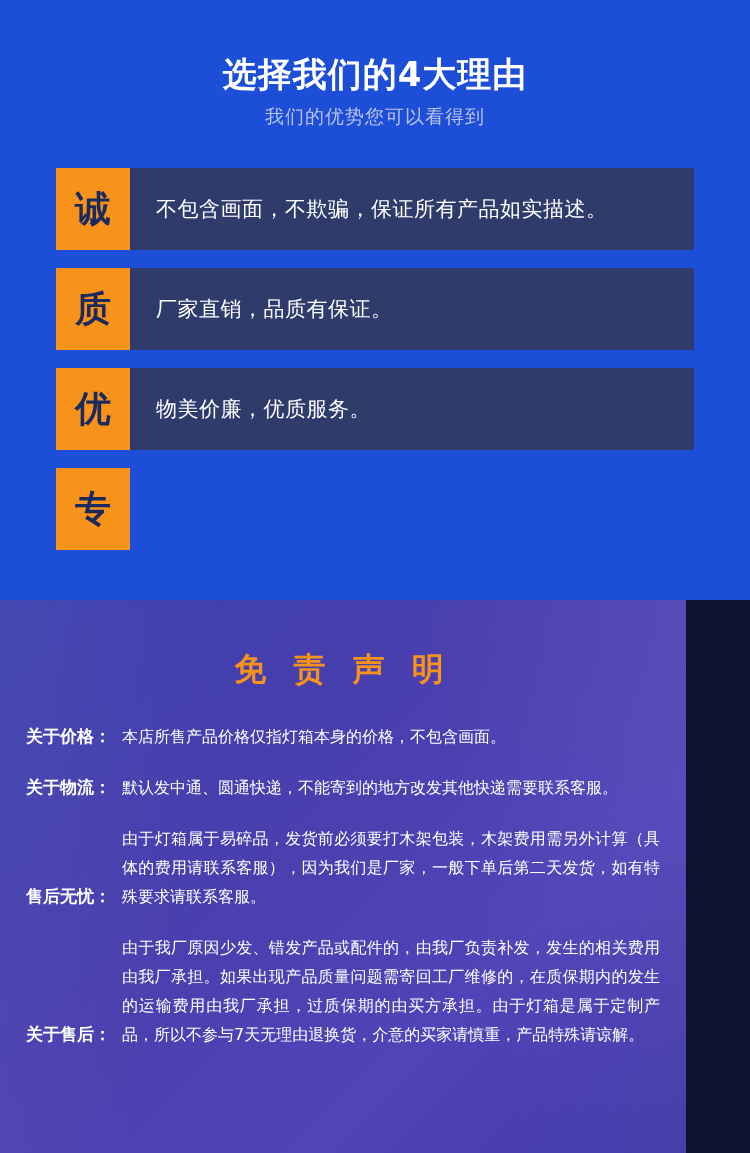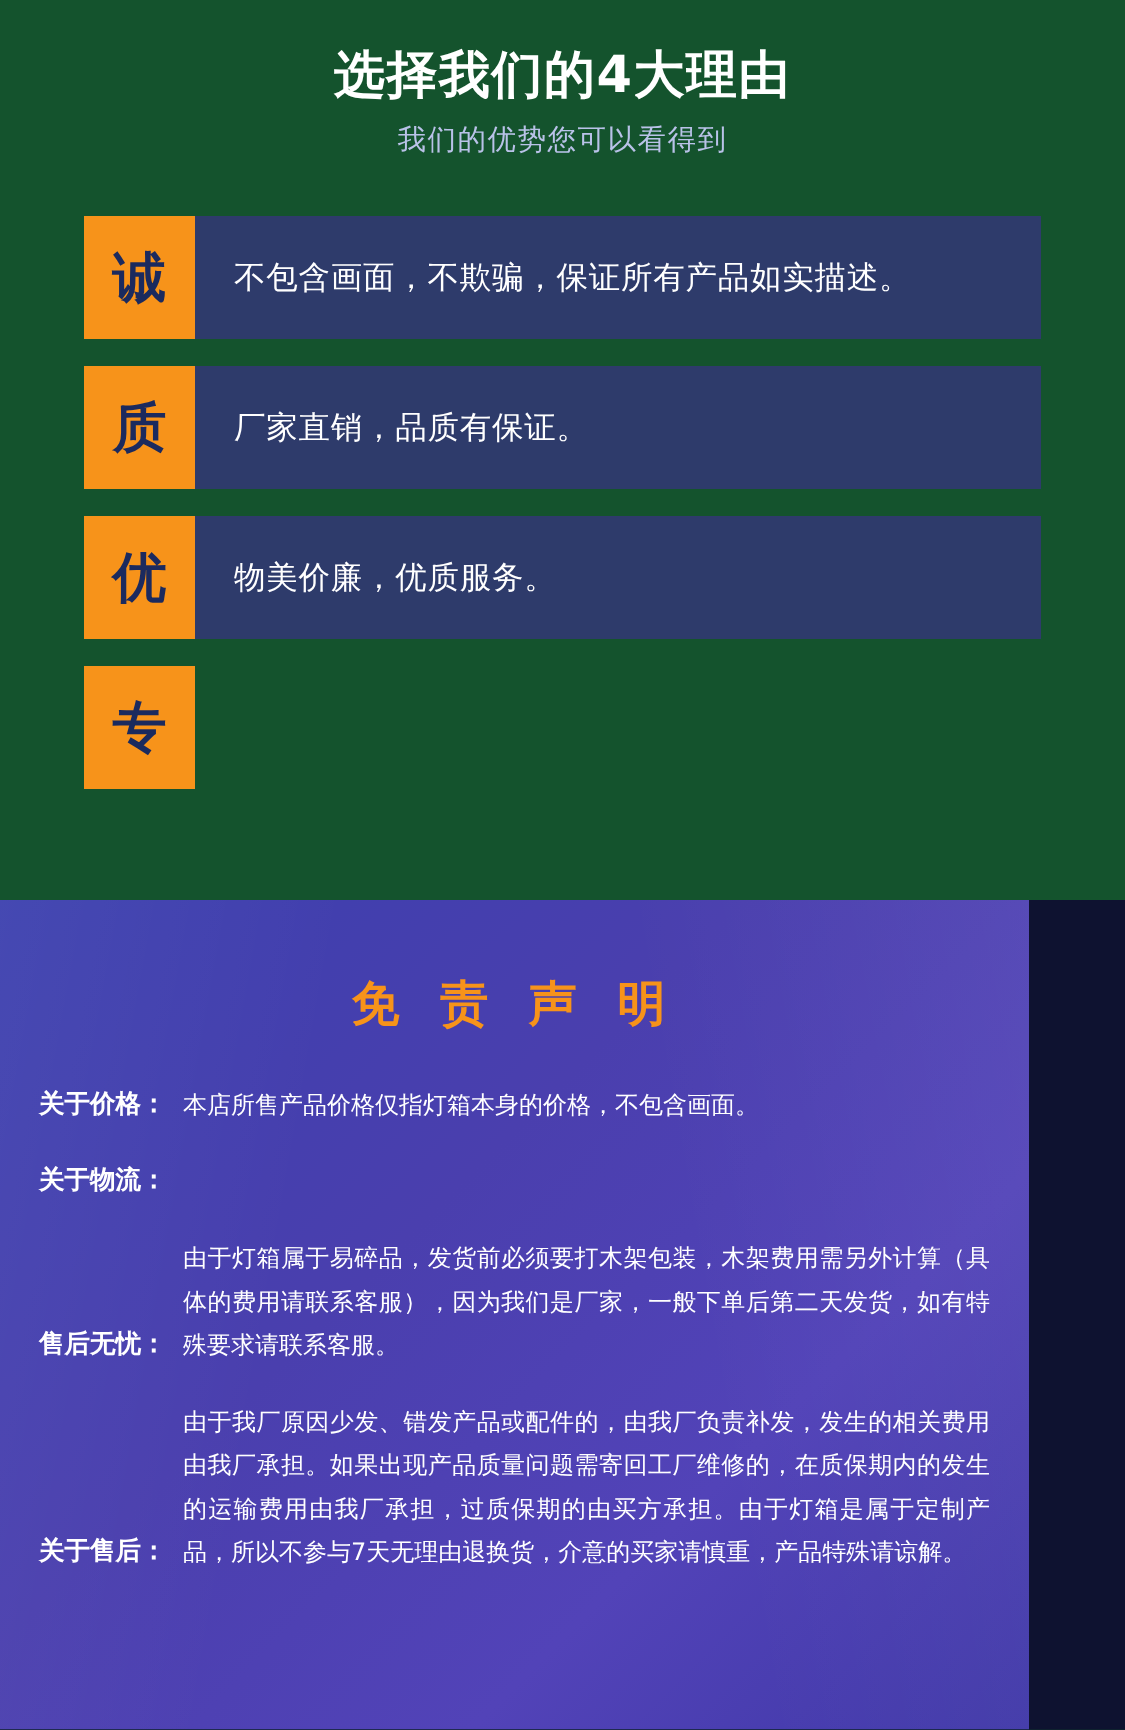--- a/index.html
+++ b/index.html
@@ -13,23 +13,23 @@
   .page {
     width: 750px;
     height: 1153px;
     position: relative;
   }
 
   
   .reasons {
     width: 750px;
     height: 600px;
-    background: #14532d;
+    background: #1d4ed8;
     position: relative;
-    padding-top: 28px;
+    padding-top: 52px;
   }
   .reasons-title {
     text-align: center;
     color: #ffffff;
     font-size: 34px;
     font-weight: bold;
     letter-spacing: 1px;
     line-height: 44px;
   }
   .reasons-subtitle {
@@ -152,20 +152,21 @@
   <section class="disclaimer">
     <h2 class="disclaimer-title">免 责 声 明</h2>
 
     <div class="d-item">
       <div class="d-label">关于价格：</div>
       <div class="d-body">本店所售产品价格仅指灯箱本身的价格，不包含画面。</div>
     </div>
 
     <div class="d-item">
       <div class="d-label">关于物流：</div>
+      <div class="d-body">默认发中通、圆通快递，不能寄到的地方改发其他快递需要联系客服。</div>
     </div>
 
     <div class="d-item">
       <div class="d-label">售后无忧：</div>
       <div class="d-body">由于灯箱属于易碎品，发货前必须要打木架包装，木架费用需另外计算（具体的费用请联系客服），因为我们是厂家，一般下单后第二天发货，如有特殊要求请联系客服。</div>
     </div>
 
     <div class="d-item">
       <div class="d-label">关于售后：</div>
       <div class="d-body">由于我厂原因少发、错发产品或配件的，由我厂负责补发，发生的相关费用由我厂承担。如果出现产品质量问题需寄回工厂维修的，在质保期内的发生的运输费用由我厂承担，过质保期的由买方承担。由于灯箱是属于定制产品，所以不参与7天无理由退换货，介意的买家请慎重，产品特殊请谅解。</div>

